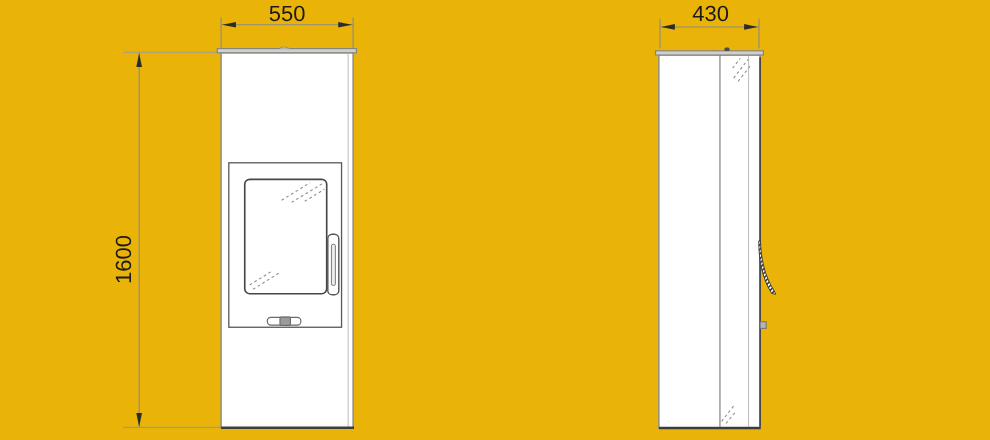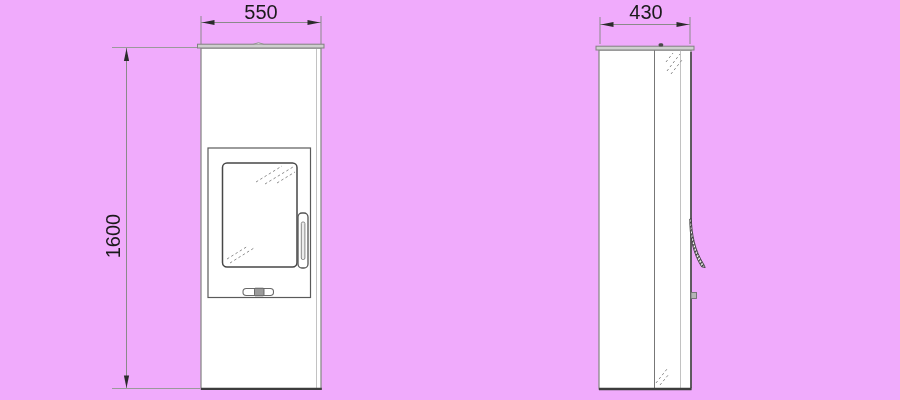--- a/index.html
+++ b/index.html
@@ -4,21 +4,21 @@
 <style>
   html, body {
     margin: 0;
     padding: 0;
     background: #ffffff;
   }
   .canvas {
     position: relative;
     width: 900px;
     height: 400px;
-    background: #f0abfc;
+    background: #eab308;
     overflow: hidden;
   }
   svg {
     display: block;
   }
   text.dim-text {
     font-family: "Liberation Sans", "DejaVu Sans", sans-serif;
     font-size: 20px;
     font-weight: 400;
     fill: #1a1a1a;

